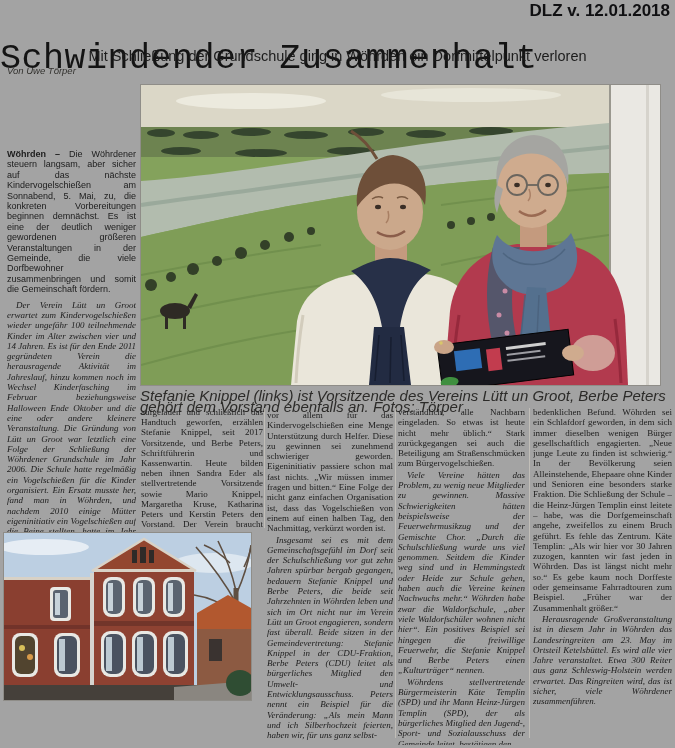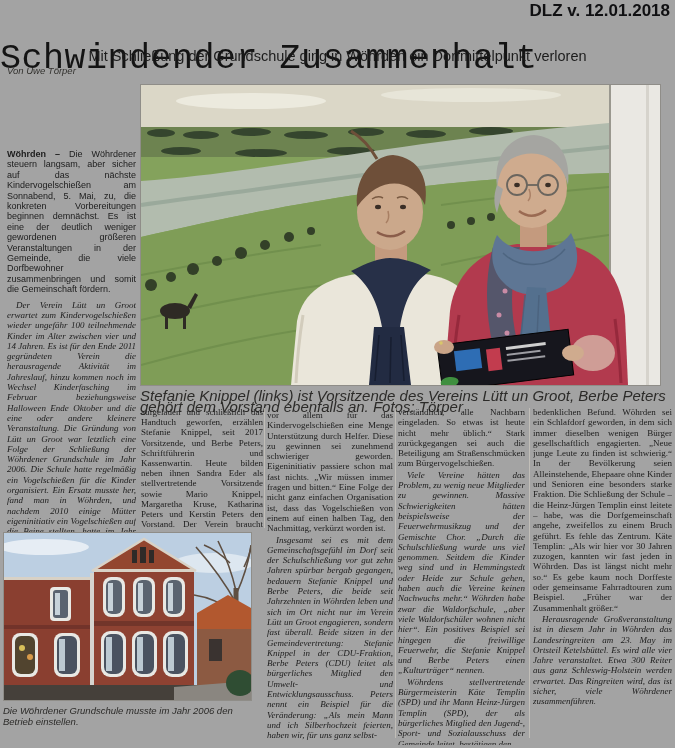--- a/index.html
+++ b/index.html
@@ -294,15 +294,14 @@
         <rect x="53" y="103" width="20" height="38" rx="6" fill="#4a5260"></rect>
         <rect x="55" y="106" width="6" height="32" fill="#bcc9d2"></rect>
       </g>
       <rect x="86" y="40" width="4" height="114" fill="#d6d4cf"></rect>
 
       <rect x="0" y="152" width="247" height="15" fill="#45403a"></rect>
       <polygon points="170,154 247,148 247,167 170,167" fill="#8a8680"></polygon>
       <ellipse cx="236" cy="150" rx="14" ry="13" fill="#2f4d33"></ellipse>
     </svg>
   </div>
-  <div class="caption" id="school-caption">Die Wöhrdener Grundschule musste im Jahr 2006 den Betrieb einstellen.</div>
 
 </div>
 
 </body></html>

